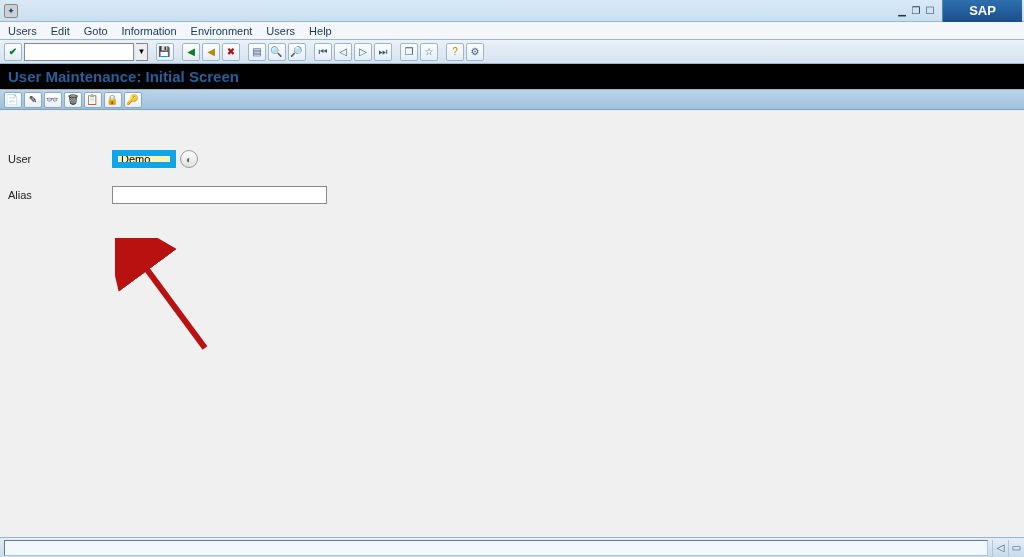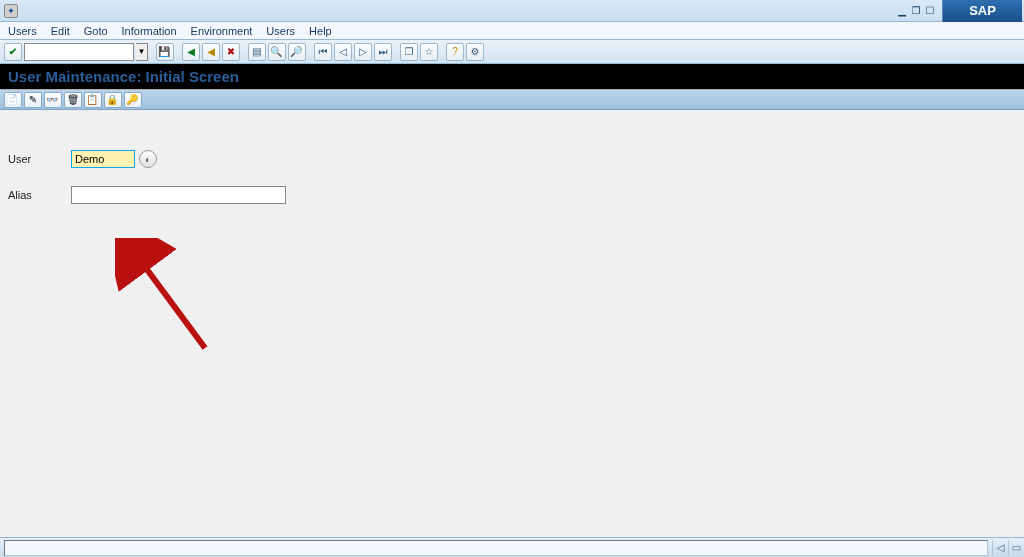--- a/index.html
+++ b/index.html
@@ -89,23 +89,23 @@
     width:18px; height:16px; border:1px solid #8aa9c4; background:linear-gradient(#fefefe,#e8f0f7); border-radius:2px;
     display:flex; align-items:center; justify-content:center; font-size:10px;
   }
 
   
   .content {
     position:relative; background:#f0f0f0; height: 442px; padding:38px 8px 8px 8px;
     font-size:11px; color:#222;
   }
   .field-row { display:flex; align-items:center; height:22px; }
-  .field-label { width:63px; }
+  .field-label { width:104px; }
   .user-input {
-    width:64px; height:18px; background:#fff2b0; border:1px solid #0ea5e9; font-size:11px; padding:0 3px;
+    width:64px; height:18px; background:#fff2b0; border:6px solid #0ea5e9; font-size:11px; padding:0 3px;
   }
   .alias-input {
     width:215px; height:18px; background:#fff; border:1px solid #888; font-size:11px; padding:0 3px;
   }
   .f4-btn {
     width:18px; height:18px; border:1px solid #999; background:linear-gradient(#fefefe,#e0e0e0); border-radius:9px; margin-left:4px;
     display:flex; align-items:center; justify-content:center; font-size:10px; color:#666;
   }
   .row-gap { height:14px; }
 

